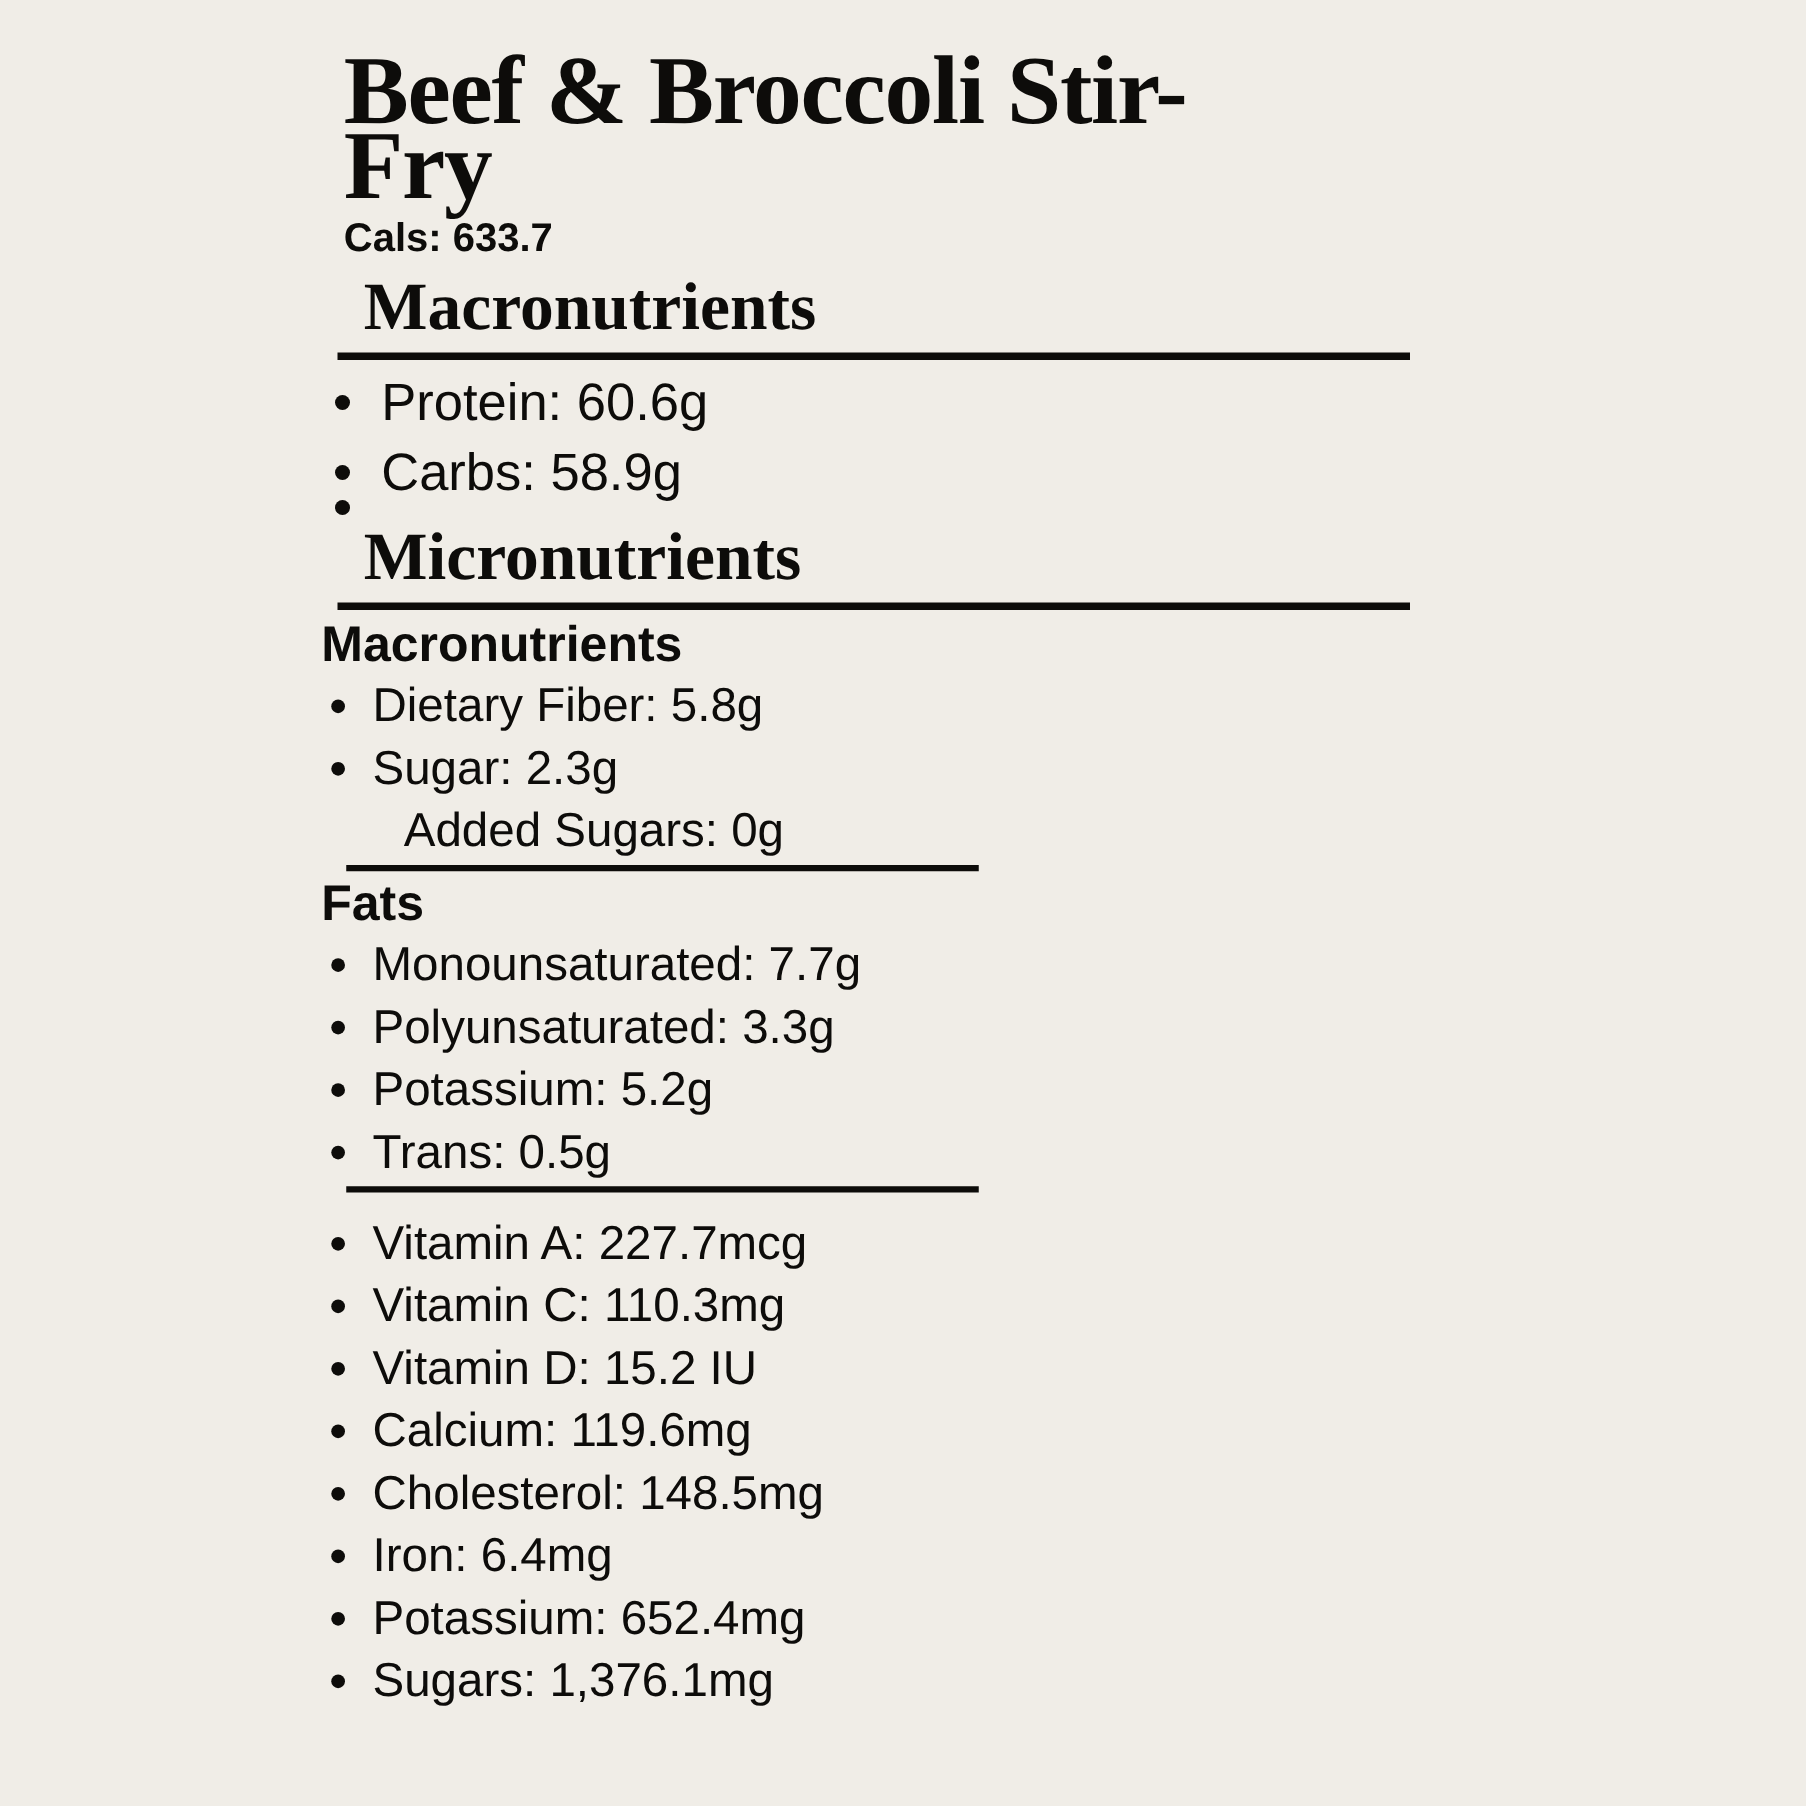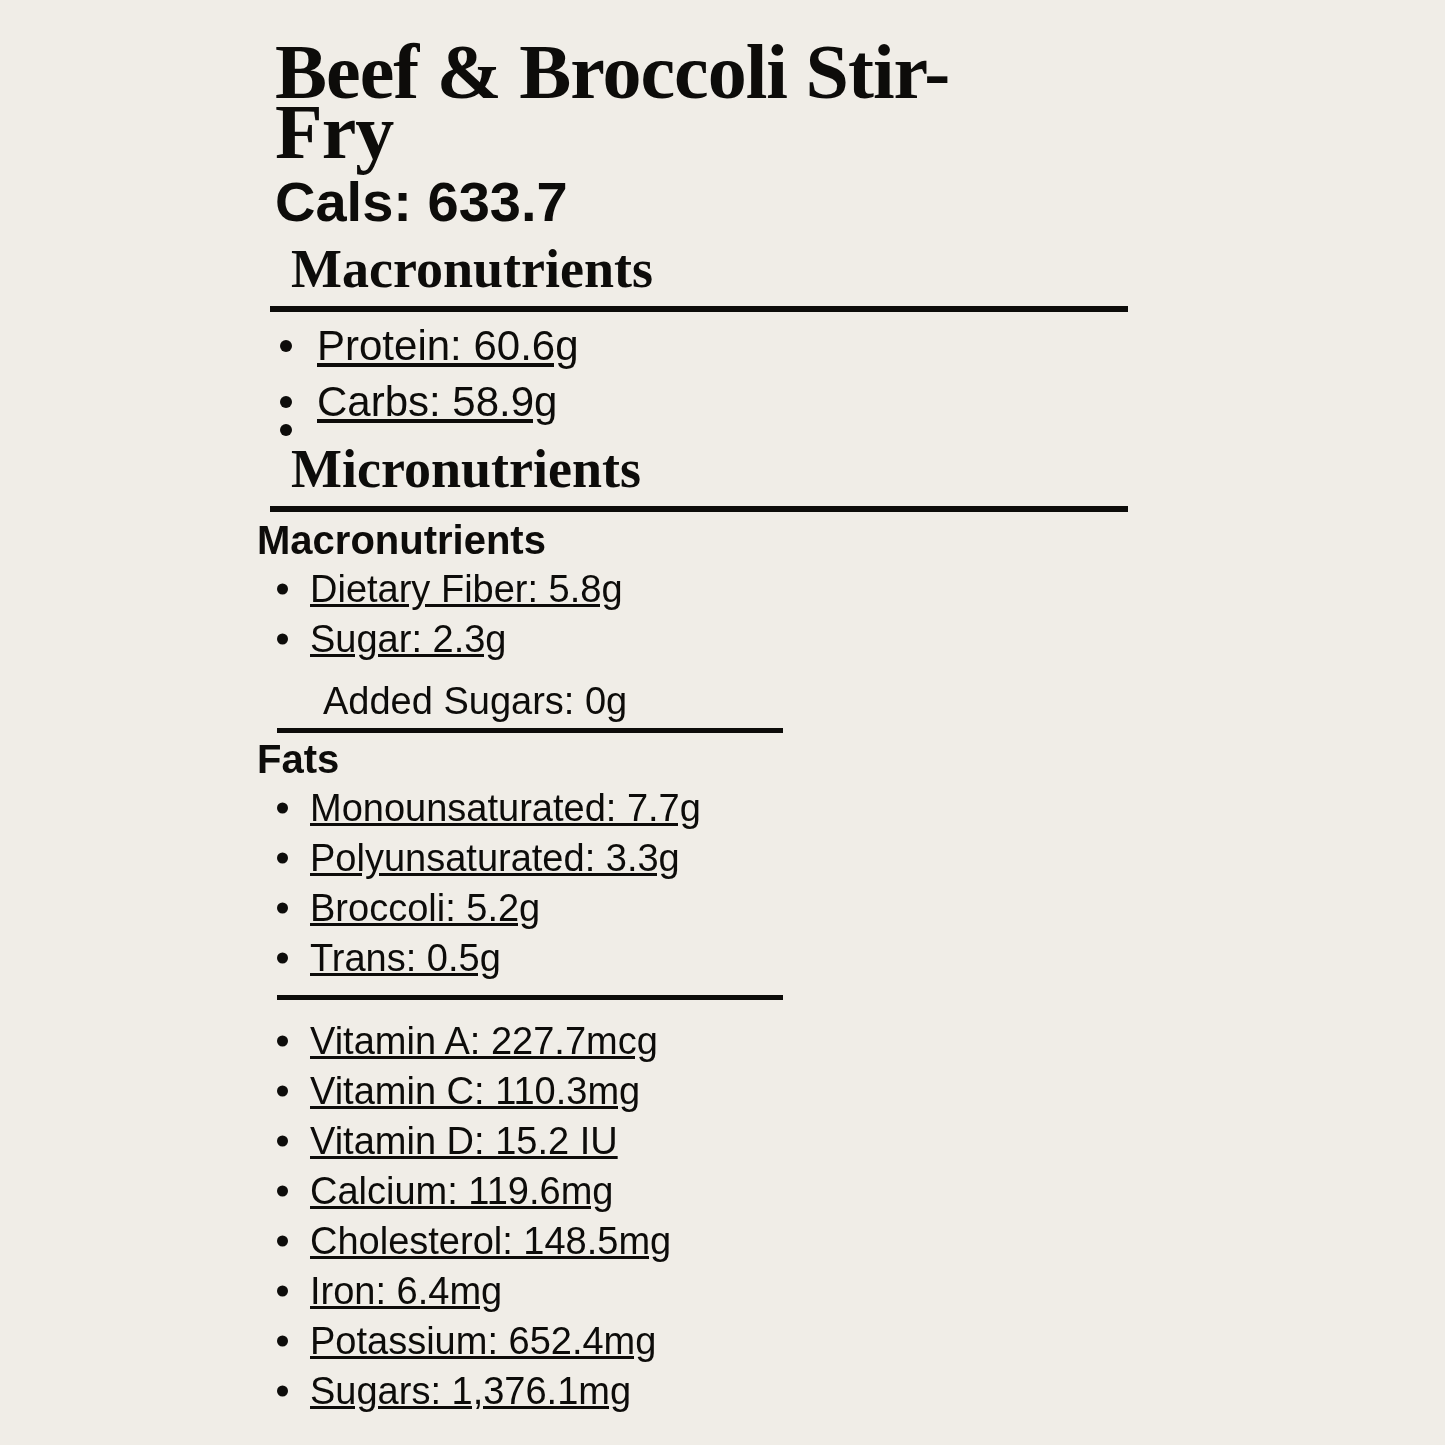--- a/index.html
+++ b/index.html
@@ -27,21 +27,21 @@
     font-family:"Liberation Serif",serif;
     font-weight:700;
     font-size:78px;
     line-height:0.77;
     letter-spacing:-1px;
   }
   
   .cals{
     margin:12px 0 0 20px;
     font-weight:700;
-    font-size:56px;
+    font-size:32px;
     line-height:1;
   }
   
   h2.section{
     margin:12px 0 0 36px;
     font-family:"Liberation Serif",serif;
     font-weight:700;
     font-size:54px;
     line-height:1;
   }
@@ -61,21 +61,21 @@
   
   h3.subhead{
     margin:8px 0 0 2px;
     font-weight:700;
     font-size:40px;
     line-height:1;
   }
   h3.subhead.fats{margin-top:6px;}
   ul.list{
     list-style:none;
-    margin:12px;padding:0;text-decoration:underline;
+    margin:0;padding:0;
   }
   ul.list li{
     position:relative;
     font-weight:400;
   }
   ul.macro{
     margin-top:6px;
   }
   ul.macro li{
     font-size:42px;
@@ -136,21 +136,21 @@
     <li><span class="dot"></span><span>Dietary Fiber: 5.8g</span></li>
     <li><span class="dot"></span><span>Sugar: 2.3g</span></li>
   </ul>
   <div class="indented-item">Added Sugars: 0g</div>
   <div class="rule short"></div>
 
   <h3 class="subhead fats">Fats</h3>
   <ul class="list micro">
     <li><span class="dot"></span><span>Monounsaturated: 7.7g</span></li>
     <li><span class="dot"></span><span>Polyunsaturated: 3.3g</span></li>
-    <li><span class="dot"></span><span>Broccoli: 5.2g</span></li>
+    <li><span class="dot"></span><span>Potassium: 5.2g</span></li>
     <li><span class="dot"></span><span>Trans: 0.5g</span></li>
   </ul>
   <div class="rule short"></div>
 
   <ul class="list micro vitamins">
     <li><span class="dot"></span><span>Vitamin A: 227.7mcg</span></li>
     <li><span class="dot"></span><span>Vitamin C: 110.3mg</span></li>
     <li><span class="dot"></span><span>Vitamin D: 15.2 IU</span></li>
     <li><span class="dot"></span><span>Calcium: 119.6mg</span></li>
     <li><span class="dot"></span><span>Cholesterol: 148.5mg</span></li>

